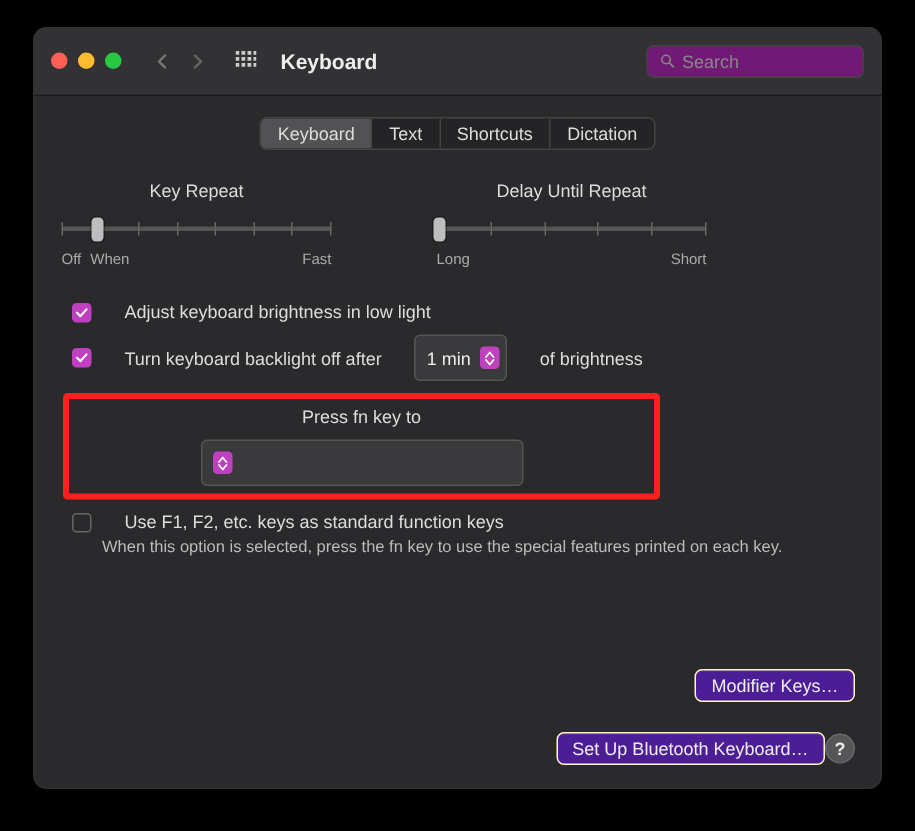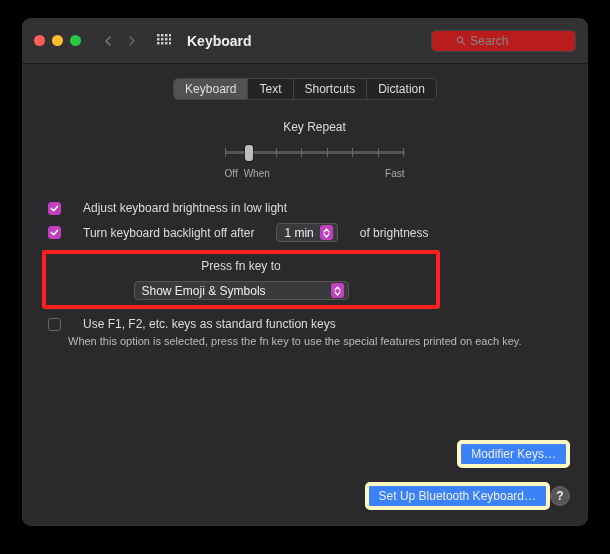--- a/index.html
+++ b/index.html
@@ -44,24 +44,24 @@
     color: #777;
   }
   .gridbtn {
     width: 22px; height: 20px; display:flex; align-items:center; justify-content:center;
     color: #ddd;
   }
   .title { font-weight: 600; font-size: 14px; color: #eee; margin-left: 2px; }
   .spacer { flex: 1; }
   .search {
     display: flex; align-items: center;
-    background: #b91c1c;
+    background: #701a75;
     border: 1px solid #444;
     border-radius: 5px;
-    padding: 3px 24px;
+    padding: 3px 8px;
     width: 145px; height: 22px;
     color: #888;
   }
   .search input {
     background: transparent; border: none; outline: none;
     color: #ccc; font-size: 12px; width: 100%;
     margin-left: 5px;
   }
   .search input::placeholder { color: #888; }
 
@@ -82,21 +82,21 @@
     font-size: 12px;
     color: #ddd;
     border-right: 1px solid #444;
     cursor: default;
   }
   .segmented .seg:last-child { border-right: none; }
   .segmented .seg.active { background: #525254; }
 
   
   .sliders {
-    display: flex; justify-content: center; gap: 70px;
+    display: flex; gap: 70px;
     margin-top: 20px;
     padding-left: 19px;
   }
   .slider-group { width: 180px; text-align: center; }
   .slider-title { font-size: 12px; color: #ddd; margin-bottom: 8px; }
   .track-wrap { position: relative; height: 22px; }
   .track {
     position: absolute; left: 0; right: 0; top: 9px; height: 3px;
     background: #555; border-radius: 2px;
   }
@@ -117,21 +117,21 @@
     border: 1px solid #666; background: #2a2a2c;
     display: inline-flex; align-items: center; justify-content: center;
     flex-shrink: 0;
   }
   .checkbox.checked { background: #bf41c0; border-color: #bf41c0; }
   .checkbox.checked svg { display: block; }
   .checkbox svg { display: none; }
   .popup {
     display: inline-flex; align-items: center;
     background: #3a3a3c; border: 1px solid #555; border-radius: 4px;
-    height: 19px; padding: 0 4px 0 7px; font-size: 12px; color: #eee;
+    height: 31px; padding: 0 4px 0 7px; font-size: 12px; color: #eee;
     gap: 6px;
   }
   .popup .stepper {
     width: 13px; height: 15px; background: #bf41c0; border-radius: 3px;
     display: flex; flex-direction: column; align-items: center; justify-content: center;
     gap: 0px;
   }
   .popup .stepper svg { display:block; }
 
   .highlight-row {
@@ -150,22 +150,22 @@
     margin-left: 20px; font-size: 11px; color: #bbb; line-height: 1.4;
     max-width: 470px;
   }
 
   
   .footer {
     position: absolute; right: 18px; bottom: 16px;
     display: flex; align-items: center; 
   }
   .btn {
-    background: #3b82f6; color: #eee;
-    border: 4px solid #fef9c3; border-radius: 5px;
+    background: #4c1d95; color: #eee;
+    border: 1px solid #fef9c3; border-radius: 5px;
     padding: 3px 10px; font-size: 12px;
     box-shadow: 0 1px 0 rgba(255,255,255,.05) inset;
   }
   .modifier {
     position: absolute; right: 18px; bottom: 58px;
   }
   .helpbtn {
     width: 20px; height: 20px; border-radius: 50%;
     background: #565658; border: 1px solid #6a6a6c;
     display: flex; align-items: center; justify-content: center;
@@ -251,20 +251,39 @@
         <div class="knob" style="left:20px;"></div>
       </div>
       <div class="slider-labels">
         <span style="display:flex;gap:6px;">
           <span>Off</span>
           <span>When</span>
         </span>
         <span>Fast</span>
       </div>
     </div>
+    <div class="slider-group">
+      <div class="slider-title">Delay Until Repeat</div>
+      <div class="track-wrap">
+        <div class="track"></div>
+        <div class="ticks">
+            <div class="tick"></div>
+            <div class="tick"></div>
+            <div class="tick"></div>
+            <div class="tick"></div>
+            <div class="tick"></div>
+            <div class="tick"></div>
+          </div>
+        <div class="knob" style="left:-2px;"></div>
+      </div>
+      <div class="slider-labels">
+        <span>Long</span>
+        <span>Short</span>
+      </div>
+    </div>
   </div>
 
   <div class="opts">
 
     <div class="row">
       <span class="checkbox checked">
         <svg width="9" height="9" viewBox="0 0 10 10">
             <path d="M1.5 5 L4 7.5 L8.5 2.5" stroke="#fff" stroke-width="1.6" fill="none" stroke-linecap="round" stroke-linejoin="round"></path>
           </svg>
       </span>
@@ -288,21 +307,20 @@
               <path d="M1 1 L3.5 4 L6 1" stroke="#fff" stroke-width="1.2" fill="none" stroke-linecap="round" stroke-linejoin="round"></path>
             </svg>
         </span>
       </span>
       <span>of brightness</span>
     </div>
 
     <div class="highlight-row">
       <span>Press fn key to</span>
       <span class="popup wide">
-        <span>Show Emoji &amp; Symbols</span>
         <span class="stepper">
           <svg width="7" height="5" viewBox="0 0 7 5">
               <path d="M1 4 L3.5 1 L6 4" stroke="#fff" stroke-width="1.2" fill="none" stroke-linecap="round" stroke-linejoin="round"></path>
             </svg>
           <svg width="7" height="5" viewBox="0 0 7 5">
               <path d="M1 1 L3.5 4 L6 1" stroke="#fff" stroke-width="1.2" fill="none" stroke-linecap="round" stroke-linejoin="round"></path>
             </svg>
         </span>
       </span>
     </div>

